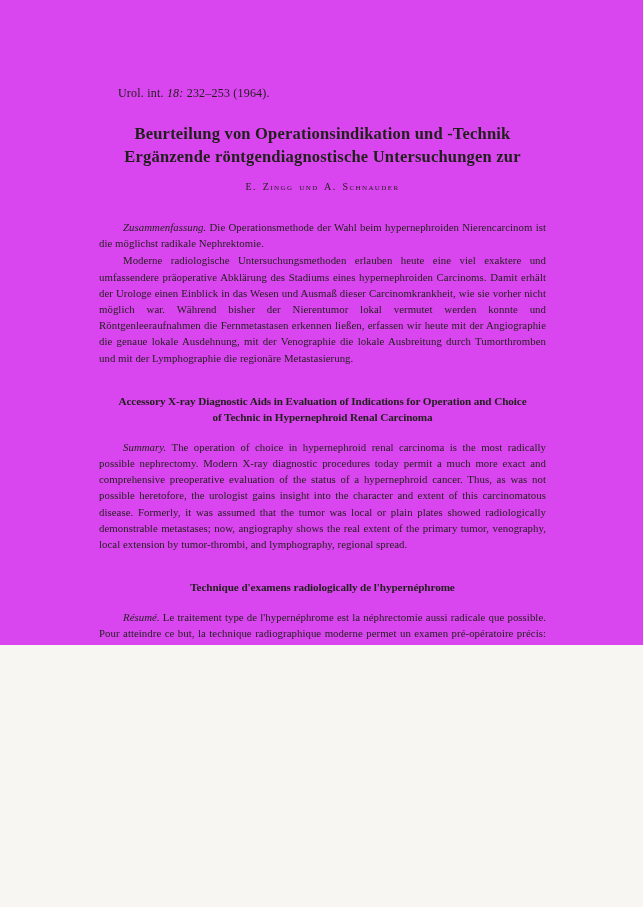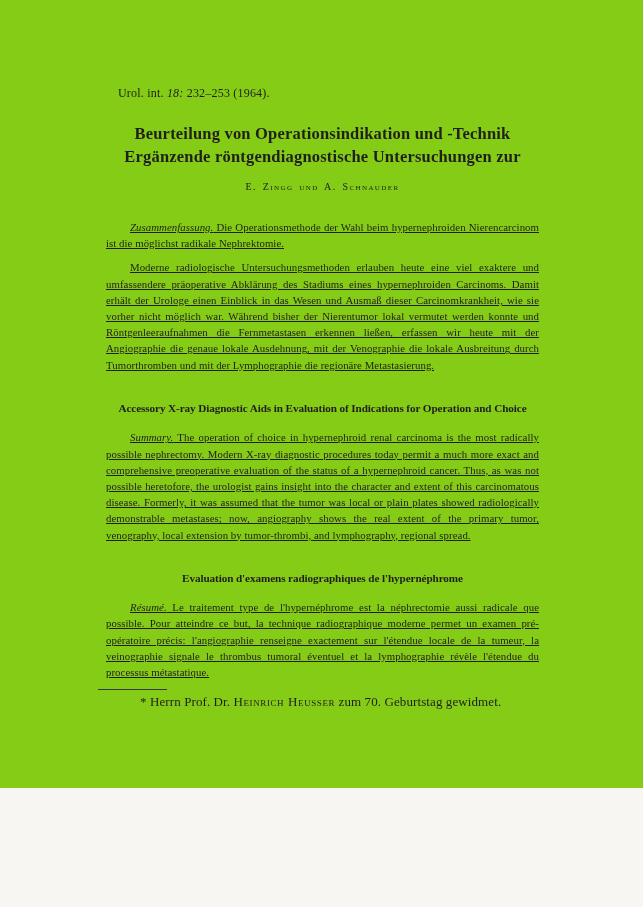--- a/index.html
+++ b/index.html
@@ -3,23 +3,23 @@
 <meta charset="utf-8">
 <style>
   html, body {
     margin: 0;
     padding: 0;
     background: #f7f6f2;
   }
   .page {
     position: relative;
     width: 643px;
-    height: 788px;
+    height: 645px;
     margin: 0 auto;
-    background: #84cc16;
+    background: #d946ef;
     color: #201f1b;
     font-family: "Liberation Serif", "DejaVu Serif", serif;
     overflow: hidden;
   }
   .content {
     position: absolute;
     left: 98px;
     top: 0;
     width: 449px;
   }
@@ -52,27 +52,26 @@
   .title-line { display: block; }
   .authors {
     margin: 13px 0 0 0;
     text-align: center;
     font-size: 10px;
     font-variant: small-caps;
     letter-spacing: 1.4px;
     word-spacing: 2px;
   }
   .body-para {
-    margin: 8px;
+    margin: 1px;
     font-size: 10.8px;
     line-height: 16.2px;
     text-align: justify;
     text-indent: 24px;
     letter-spacing: 0.05px;
-    text-decoration: underline;
   }
   .first-body-para { margin-top: 27px; }
   .section-heading {
     margin: 27px 0 13px 0;
     text-align: center;
     font-size: 11.2px;
     font-weight: bold;
     line-height: 16.5px;
     letter-spacing: -0.1px;
     font-family: Liberation Serif, serif;
@@ -107,25 +106,26 @@
     </h1>
 
     <p class="authors">E. Zingg und A. Schnauder</p>
 
     <p class="body-para first-body-para"><span class="italic">Zusammenfassung.</span><span> Die Operationsmethode der Wahl beim hypernephroiden Nierencarcinom ist die möglichst radikale Nephrektomie.</span></p>
 
     <p class="body-para">Moderne radiologische Untersuchungsmethoden erlauben heute eine viel exaktere und umfassendere präoperative Abklärung des Stadiums eines hypernephroiden Carcinoms. Damit erhält der Urologe einen Einblick in das Wesen und Ausmaß dieser Carcinomkrankheit, wie sie vorher nicht möglich war. Während bisher der Nierentumor lokal vermutet werden konnte und Röntgenleeraufnahmen die Fernmetastasen erkennen ließen, erfassen wir heute mit der Angiographie die genaue lokale Ausdehnung, mit der Venographie die lokale Ausbreitung durch Tumorthromben und mit der Lymphographie die regionäre Metastasierung.</p>
 
     <h2 class="section-heading">
       <span class="heading-line">Accessory X-ray Diagnostic Aids in Evaluation of Indications for Operation and Choice</span>
+      <span class="heading-line">of Technic in Hypernephroid Renal Carcinoma</span>
     </h2>
 
     <p class="body-para"><span class="italic">Summary.</span><span> The operation of choice in hypernephroid renal carcinoma is the most radically possible nephrectomy. Modern X-ray diagnostic procedures today permit a much more exact and comprehensive preoperative evaluation of the status of a hypernephroid cancer. Thus, as was not possible heretofore, the urologist gains insight into the character and extent of this carcinomatous disease. Formerly, it was assumed that the tumor was local or plain plates showed radiologically demonstrable metastases; now, angiography shows the real extent of the primary tumor, venography, local extension by tumor-thrombi, and lymphography, regional spread.</span></p>
 
-    <h2 class="section-heading">Evaluation d'examens radiographiques de l'hypernéphrome</h2>
+    <h2 class="section-heading">Technique d'examens radiologically de l'hypernéphrome</h2>
 
     <p class="body-para"><span class="italic">Résumé.</span><span> Le traitement type de l'hypernéphrome est la néphrectomie aussi radicale que possible. Pour atteindre ce but, la technique radiographique moderne permet un examen pré-opératoire précis: l'angiographie renseigne exactement sur l'étendue locale de la tumeur, la veinographie signale le thrombus tumoral éventuel et la lymphographie révèle l'étendue du processus métastatique.</span></p>
 
     <div class="footnote-rule"></div>
 
     <p class="footnote"><span>*</span><span> Herrn Prof. Dr. </span><span class="smallcaps">Heinrich Heusser</span><span> zum 70. Geburtstag gewidmet.</span></p>
 
   </div>
 </div>
 

